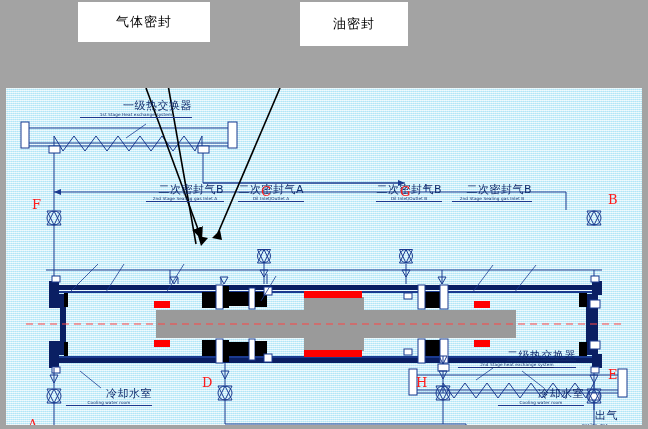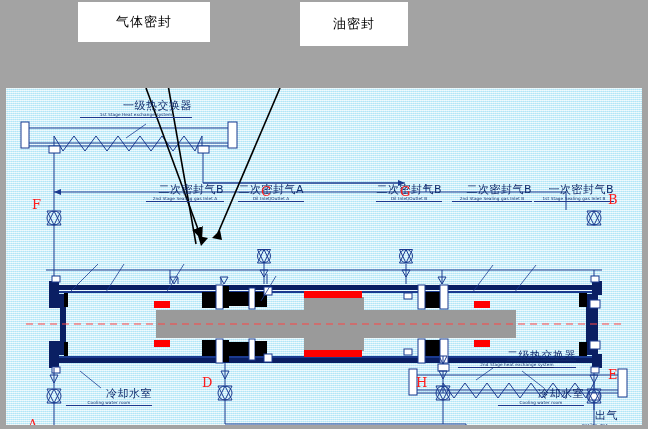--- a/index.html
+++ b/index.html
@@ -320,24 +320,20 @@
     <div class="lbl u" style="left:370px;top:96px;width:66px;">
       <span class="cn">二次密封气B</span>
       <span class="en">Oil Inlet/Outlet B</span>
     </div>
 
     <div class="lbl u" style="left:446px;top:96px;width:80px;">
       <span class="cn">二次密封气B</span>
       <span class="en">2nd Stage Sealing gas Inlet B</span>
     </div>
 
-    <div class="lbl u" style="left:528px;top:96px;width:80px;">
-      <span class="cn">一次密封气B</span>
-      <span class="en">1st Stage Sealing gas Inlet B</span>
-    </div>
 
     <div class="lbl u" style="left:60px;top:300px;width:86px;">
       <span class="cn">冷却水室</span>
       <span class="en">Cooling water room</span>
     </div>
 
     <div class="lbl u" style="left:492px;top:300px;width:86px;">
       <span class="cn">冷却水室</span>
       <span class="en">Cooling water room</span>
     </div>

